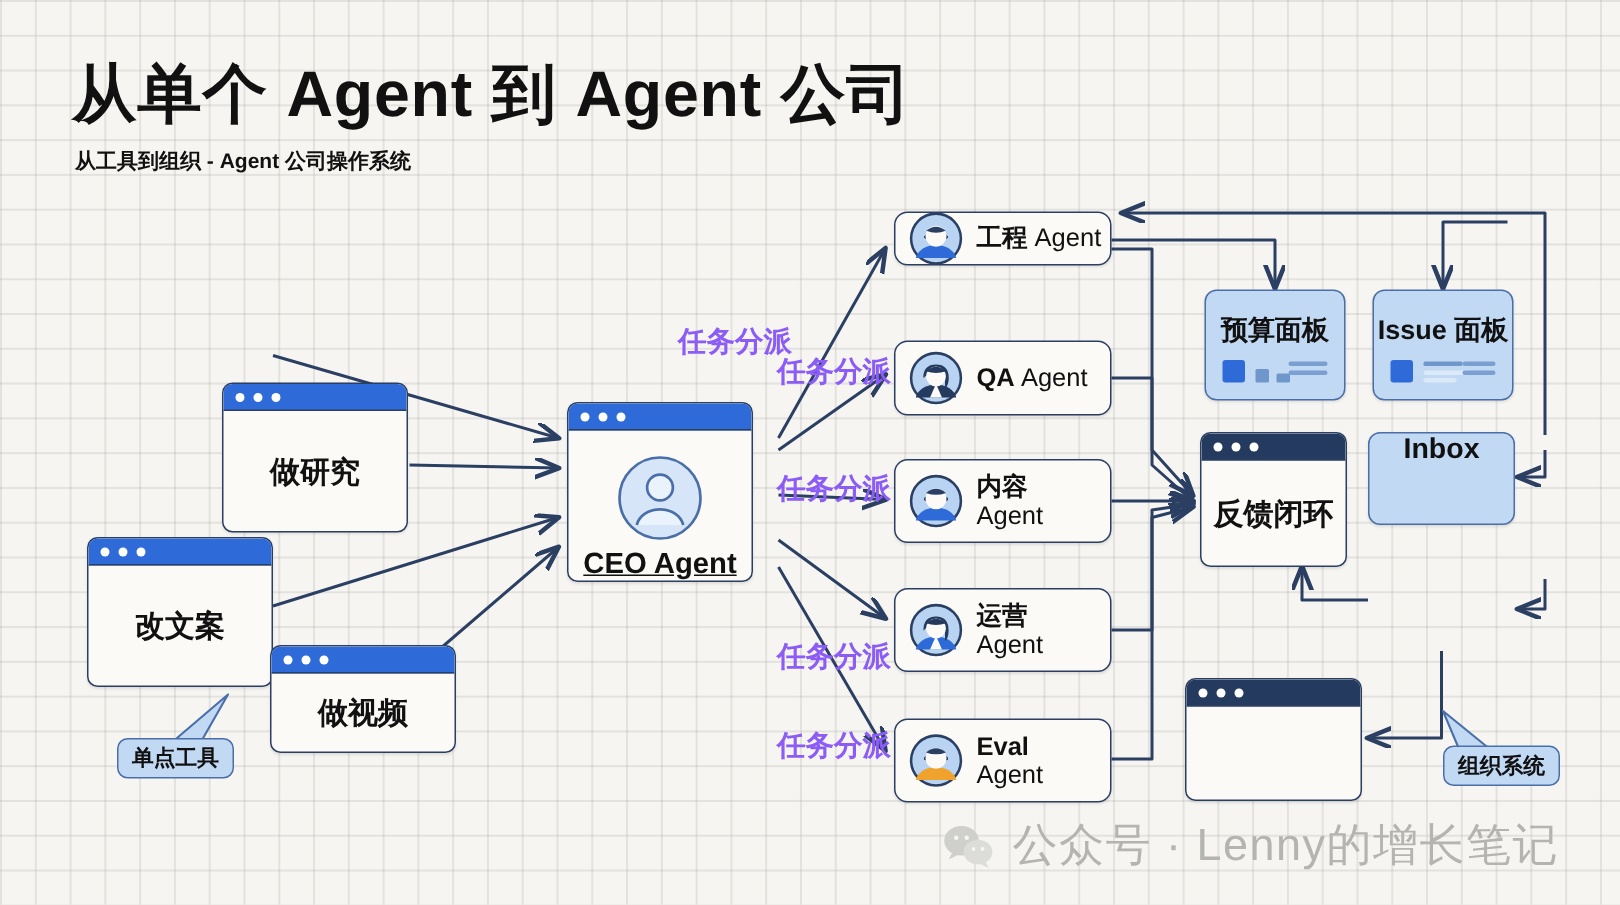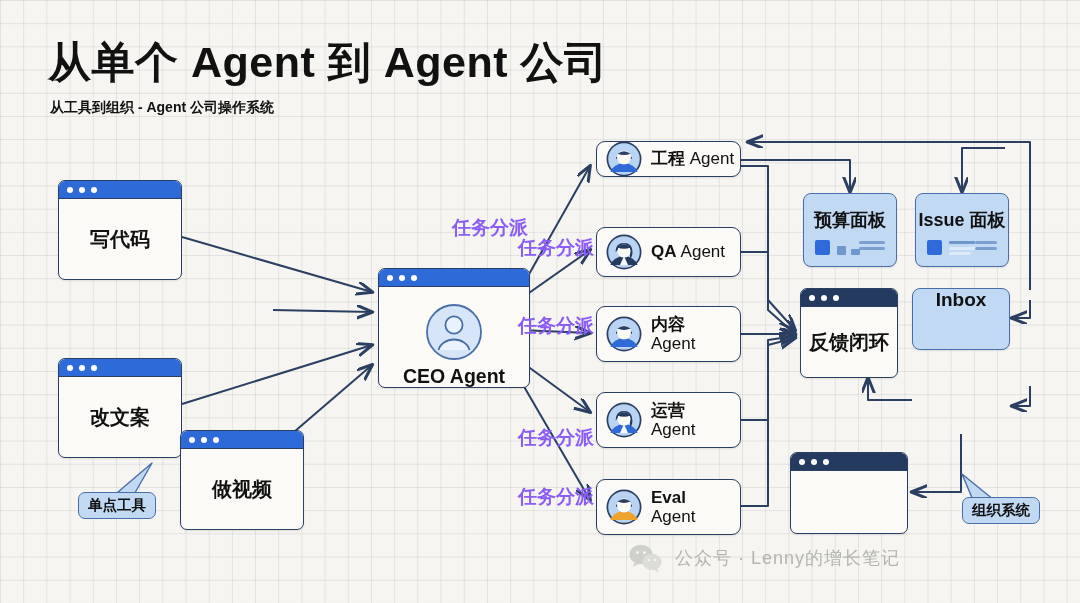--- a/index.html
+++ b/index.html
@@ -56,21 +56,21 @@
 
   
   .callout{position:absolute;background:#c2d9f4;border:1.4px solid #4a6ea8;border-radius:7px;
            padding:3px 9px;font-size:14.5px;font-weight:bold;white-space:nowrap;}
 
   
   .elabel{position:absolute;font-size:19px;font-weight:bold;white-space:nowrap;color:#8b5cf6;}
 
   
   .wm{position:absolute;left:628px;top:543px;display:flex;align-items:center;gap:11px;
-      color:#b4b4b0;font-size:18px;white-space:nowrap;}
+      color:#b4b4b0;font-size:30px;white-space:nowrap;}
   .wm .wmtxt{letter-spacing:1px;}
 </style>
 </head>
 <body>
 
 <div id="stage">
 
   <svg id="wires" viewBox="0 0 1080 603">
     <defs>
       <marker id="ah" markerWidth="9" markerHeight="9" refX="7.6" refY="3.2" orient="auto" markerUnits="strokeWidth">
@@ -111,52 +111,52 @@
 
     <g fill="#c2d9f4" stroke="#4a6ea8" stroke-width="1.4" stroke-linejoin="round">
       <path d="M132,498 L152,463 L118,492 Z"></path>
       <path d="M978,512 L962,474 L994,500 Z"></path>
     </g>
   </svg>
 
   <div class="title">从单个 Agent 到 Agent 公司</div>
   <div class="subtitle">从工具到组织 - Agent 公司操作系统</div>
 
-  <div class="win" style="left:58px;top:180px;width:124px;height:100px;">
-    <div class="bar">
-        <i></i>
-        <i></i>
-        <i></i>
-      </div>
-    <div class="body">
-        <span class="lbl">写代码</span>
+  <div class="win" style="left:148px;top:255px;width:124px;height:100px;">
+    <div class="bar">
+        <i></i>
+        <i></i>
+        <i></i>
+      </div>
+    <div class="body">
+        <span class="lbl">做研究</span>
       </div>
   </div>
   <div class="win" style="left:58px;top:358px;width:124px;height:100px;">
     <div class="bar">
         <i></i>
         <i></i>
         <i></i>
       </div>
     <div class="body">
         <span class="lbl">改文案</span>
       </div>
   </div>
-  <div class="win" style="left:180px;top:430px;width:124px;height:100px;">
+  <div class="win" style="left:180px;top:430px;width:124px;height:72px;">
     <div class="bar">
         <i></i>
         <i></i>
         <i></i>
       </div>
     <div class="body">
         <span class="lbl">做视频</span>
       </div>
   </div>
 
-  <div class="win ceo" style="left:378px;top:268px;width:152px;height:120px;">
+  <div class="win ceo" style="left:378px;top:268px;width:124px;height:120px;text-decoration:underline;">
     <div class="bar">
         <i></i>
         <i></i>
         <i></i>
       </div>
     <div class="body">
       <svg width="58" height="58" viewBox="0 0 58 58">
         <circle cx="29" cy="29" r="27" fill="#d6e6f8" stroke="#4a6ea8" stroke-width="1.8"></circle>
         <circle cx="29" cy="22" r="8.6" fill="#eaf2fb" stroke="#4a6ea8" stroke-width="1.8"></circle>
         <path d="M13.5 47 a15.8 13 0 0 1 31 0" fill="#eaf2fb" stroke="#4a6ea8" stroke-width="1.8"></path>

